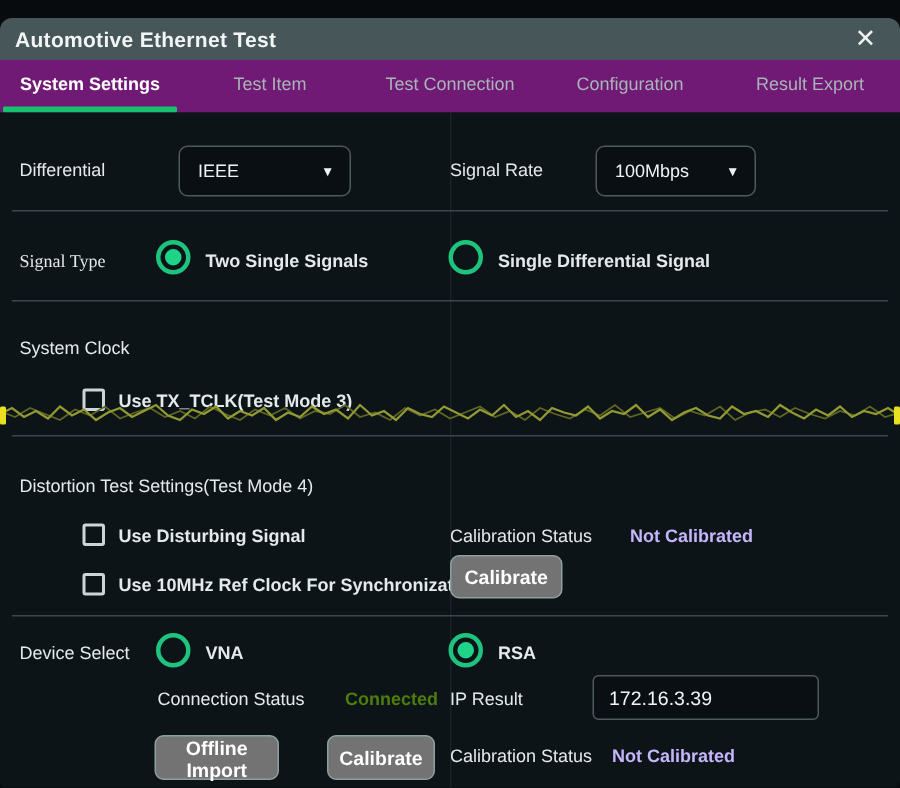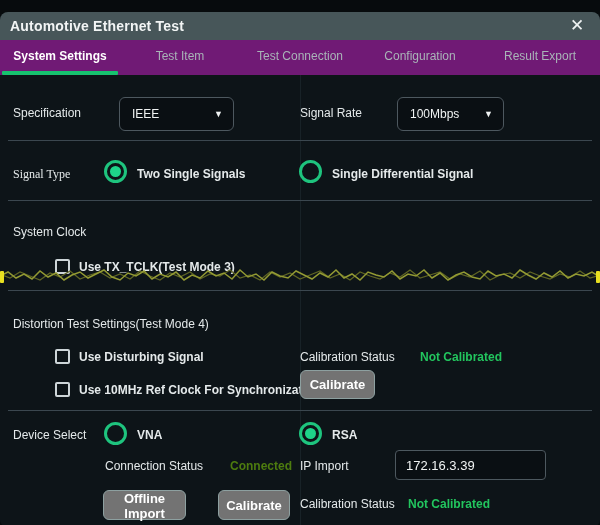--- a/index.html
+++ b/index.html
@@ -28,21 +28,21 @@
   .dropdown .arrow { font-size: 9px; color: #f0f3f3; }
 
   .radio { position: absolute; width: 23px; height: 23px; border: 3px solid #1ec47e; border-radius: 50%; background: transparent; cursor: pointer; display: flex; align-items: center; justify-content: center; }
   .radio .dot { width: 11px; height: 11px; border-radius: 50%; background: transparent; }
   .radio.selected .dot { background: #1ed489; }
 
   .checkbox { position: absolute; width: 15px; height: 15px; border: 2px solid #cdd5d8; border-radius: 2px; background: transparent; cursor: pointer; }
 
   .btn { position: absolute; background: #737373; border: 1px solid #8da0a0; border-radius: 6px; color: #ffffff; font-size: 13px; font-weight: bold; text-align: center; cursor: pointer; font-family: "Liberation Sans", sans-serif; }
 
-  .status-red { color: #22c55e; font-weight: bold; }
+  .status-red { color: #c4b5fd; font-weight: bold; }
   .status-green { color: #4d7c0f; font-weight: bold; }
 
   .ip-input { position: absolute; left: 395px; top: 438px; width: 151px; height: 30px; background: #0a0f13; border: 1px solid #4d585f; border-radius: 4px; color: #f0f3f3; font-size: 13px; padding: 0 10px; font-family: "Liberation Sans", sans-serif; }
 
   .waveform { position: absolute; left: 0; top: 255px; width: 600px; height: 18px; }
   .wave-marker { position: absolute; top: 259px; width: 4px; height: 12px; background: #e8e020; border-radius: 1px; }
 
   .bottom-strip { position: absolute; left: 0; top: 514px; width: 600px; height: 11px; background: #070b0d; }
   .tick { position: absolute; top: 5px; width: 2px; height: 3px; background: #2a3438; }
 </style>
@@ -72,21 +72,21 @@
         <span>Configuration</span>
       </div>
       <div class="tab">
         <span>Result Export</span>
       </div>
     </div>
 
     <div class="content">
       <div class="graticule-v"></div>
 
-      <span class="lbl" style="left:13px; top:31px;">Specification</span>
+      <span class="lbl" style="left:13px; top:31px;">Differential</span>
       <div class="dropdown" style="left:119px; top:22px; width:115px;">
         <span>IEEE</span>
         <span class="arrow">▼</span>
       </div>
       <span class="lbl" style="left:300px; top:31px;">Signal Rate</span>
       <div class="dropdown" style="left:397px; top:22px; width:107px;">
         <span>100Mbps</span>
         <span class="arrow">▼</span>
       </div>
 
@@ -133,21 +133,21 @@
           <div class="dot"></div>
         </div>
       <span class="lbl" style="left:137px; top:353px; font-weight:bold;">VNA</span>
       <div class="radio selected" style="left:299px; top:347px;">
           <div class="dot"></div>
         </div>
       <span class="lbl" style="left:332px; top:353px; font-weight:bold;">RSA</span>
 
       <span class="lbl" style="left:105px; top:384px;">Connection Status</span>
       <span class="lbl status-green" style="left:230px; top:384px;">Connected</span>
-      <span class="lbl" style="left:300px; top:384px;">IP Import</span>
+      <span class="lbl" style="left:300px; top:384px;">IP Result</span>
       <input class="ip-input" style="top: 375px;" type="text" value="172.16.3.39">
 
       <button class="btn" style="left:103px; top:415px; width:83px; height:30px;">Offline Import</button>
       <button class="btn" style="left:218px; top:415px; width:72px; height:30px;">Calibrate</button>
       <span class="lbl" style="left:300px; top:422px;">Calibration Status</span>
       <span class="lbl status-red" style="left:408px; top:422px;">Not Calibrated</span>
     </div>
   </div>
 
   <div class="bottom-strip">

